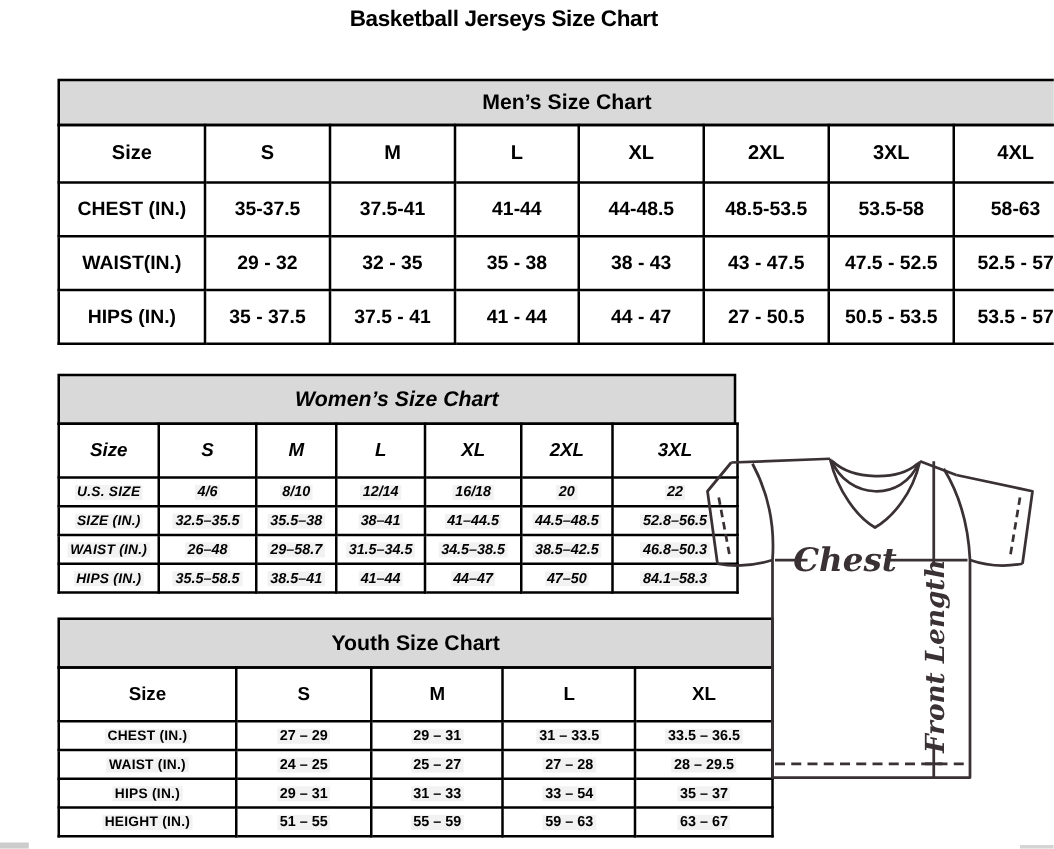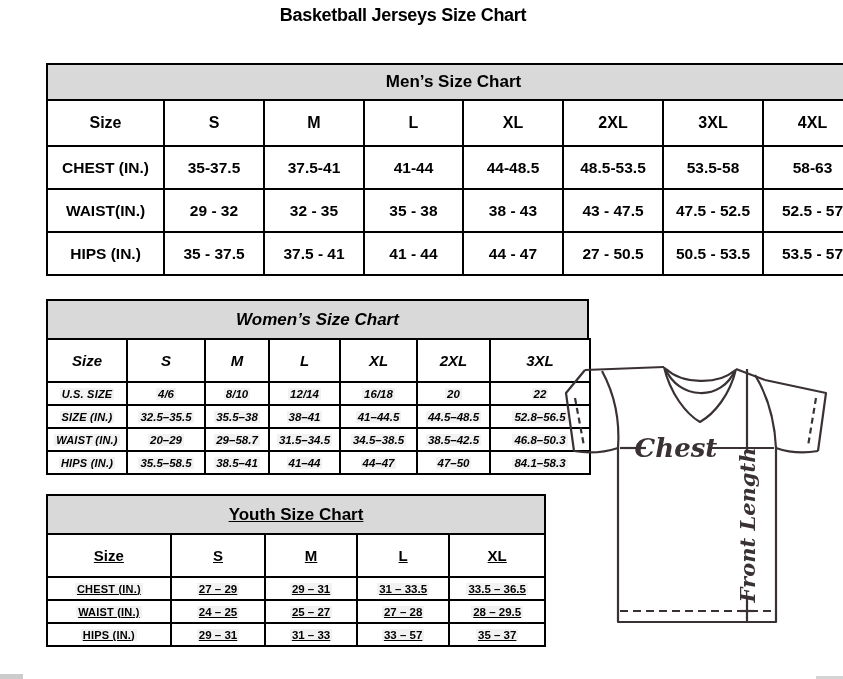--- a/index.html
+++ b/index.html
@@ -21,21 +21,21 @@
   .men tr.data th,.men tr.data td{font-size:15.5px;}
   
   .wy .tbl-title{height:41px;font-size:17px;}
   .wy tr.hdr{height:43px;}
   .wy tr.hdr th{font-size:15px;}
   .wy tr.data{height:23px;padding-left:28px;}
   .wy tr.data th{font-size:11px;letter-spacing:0.2px;}
   .wy tr.data td{font-size:11.5px;}
   .wy tr.data span{background:#f2f2f2;padding:0 2px;}
   .women{left:14px;top:299px;width:543px;font-style:italic;}
-  .youth{left:14px;top:494px;width:500px;text-decoration:underline;}
+  .youth{left:14px;top:494px;width:573px;}
   
   .jersey{position:absolute;left:558px;top:358px;width:285px;height:272px;}
   .dlabel{fill:#3a3134;font-family:"DejaVu Serif",serif;font-style:italic;
        font-weight:bold;font-size:26px;}
   .dlabel2{fill:#3a3134;font-family:"DejaVu Serif",serif;font-style:italic;
        font-weight:bold;font-size:21px;}
   .scroll-frag{position:absolute;background:#cccccc;}
   .frag-left{left:0;top:674px;width:23px;height:5px;}
   .frag-right{left:816px;top:676px;width:27px;height:3px;background:#d4d4d4;}
 </style>
@@ -137,21 +137,21 @@
       <th><span>SIZE (IN.)</span></th>
       <td><span>32.5–35.5</span></td>
       <td><span>35.5–38</span></td>
       <td><span>38–41</span></td>
       <td><span>41–44.5</span></td>
       <td><span>44.5–48.5</span></td>
       <td><span>52.8–56.5</span></td>
     </tr>
     <tr class="data">
       <th><span>WAIST (IN.)</span></th>
-      <td><span>20–29</span></td>
+      <td><span>26–48</span></td>
       <td><span>29–58.7</span></td>
       <td><span>31.5–34.5</span></td>
       <td><span>34.5–38.5</span></td>
       <td><span>38.5–42.5</span></td>
       <td><span>46.8–50.3</span></td>
     </tr>
     <tr class="data">
       <th><span>HIPS (IN.)</span></th>
       <td><span>35.5–58.5</span></td>
       <td><span>38.5–41</span></td>
@@ -193,22 +193,29 @@
       <th><span>WAIST (IN.)</span></th>
       <td><span>24 – 25</span></td>
       <td><span>25 – 27</span></td>
       <td><span>27 – 28</span></td>
       <td><span>28 – 29.5</span></td>
     </tr>
     <tr class="data">
       <th><span>HIPS (IN.)</span></th>
       <td><span>29 – 31</span></td>
       <td><span>31 – 33</span></td>
-      <td><span>33 – 57</span></td>
+      <td><span>33 – 54</span></td>
       <td><span>35 – 37</span></td>
+    </tr>
+    <tr class="data">
+      <th><span>HEIGHT (IN.)</span></th>
+      <td><span>51 – 55</span></td>
+      <td><span>55 – 59</span></td>
+      <td><span>59 – 63</span></td>
+      <td><span>63 – 67</span></td>
     </tr>
   </tbody>
     </table>
 </div>
 
 <div class="jersey">
   <svg width="285" height="272" viewBox="0 0 285 272">
     <g fill="none" stroke="#3a3134" stroke-width="2.2" stroke-linejoin="round">
 
       <path d="M27 12 L106 9"></path>

